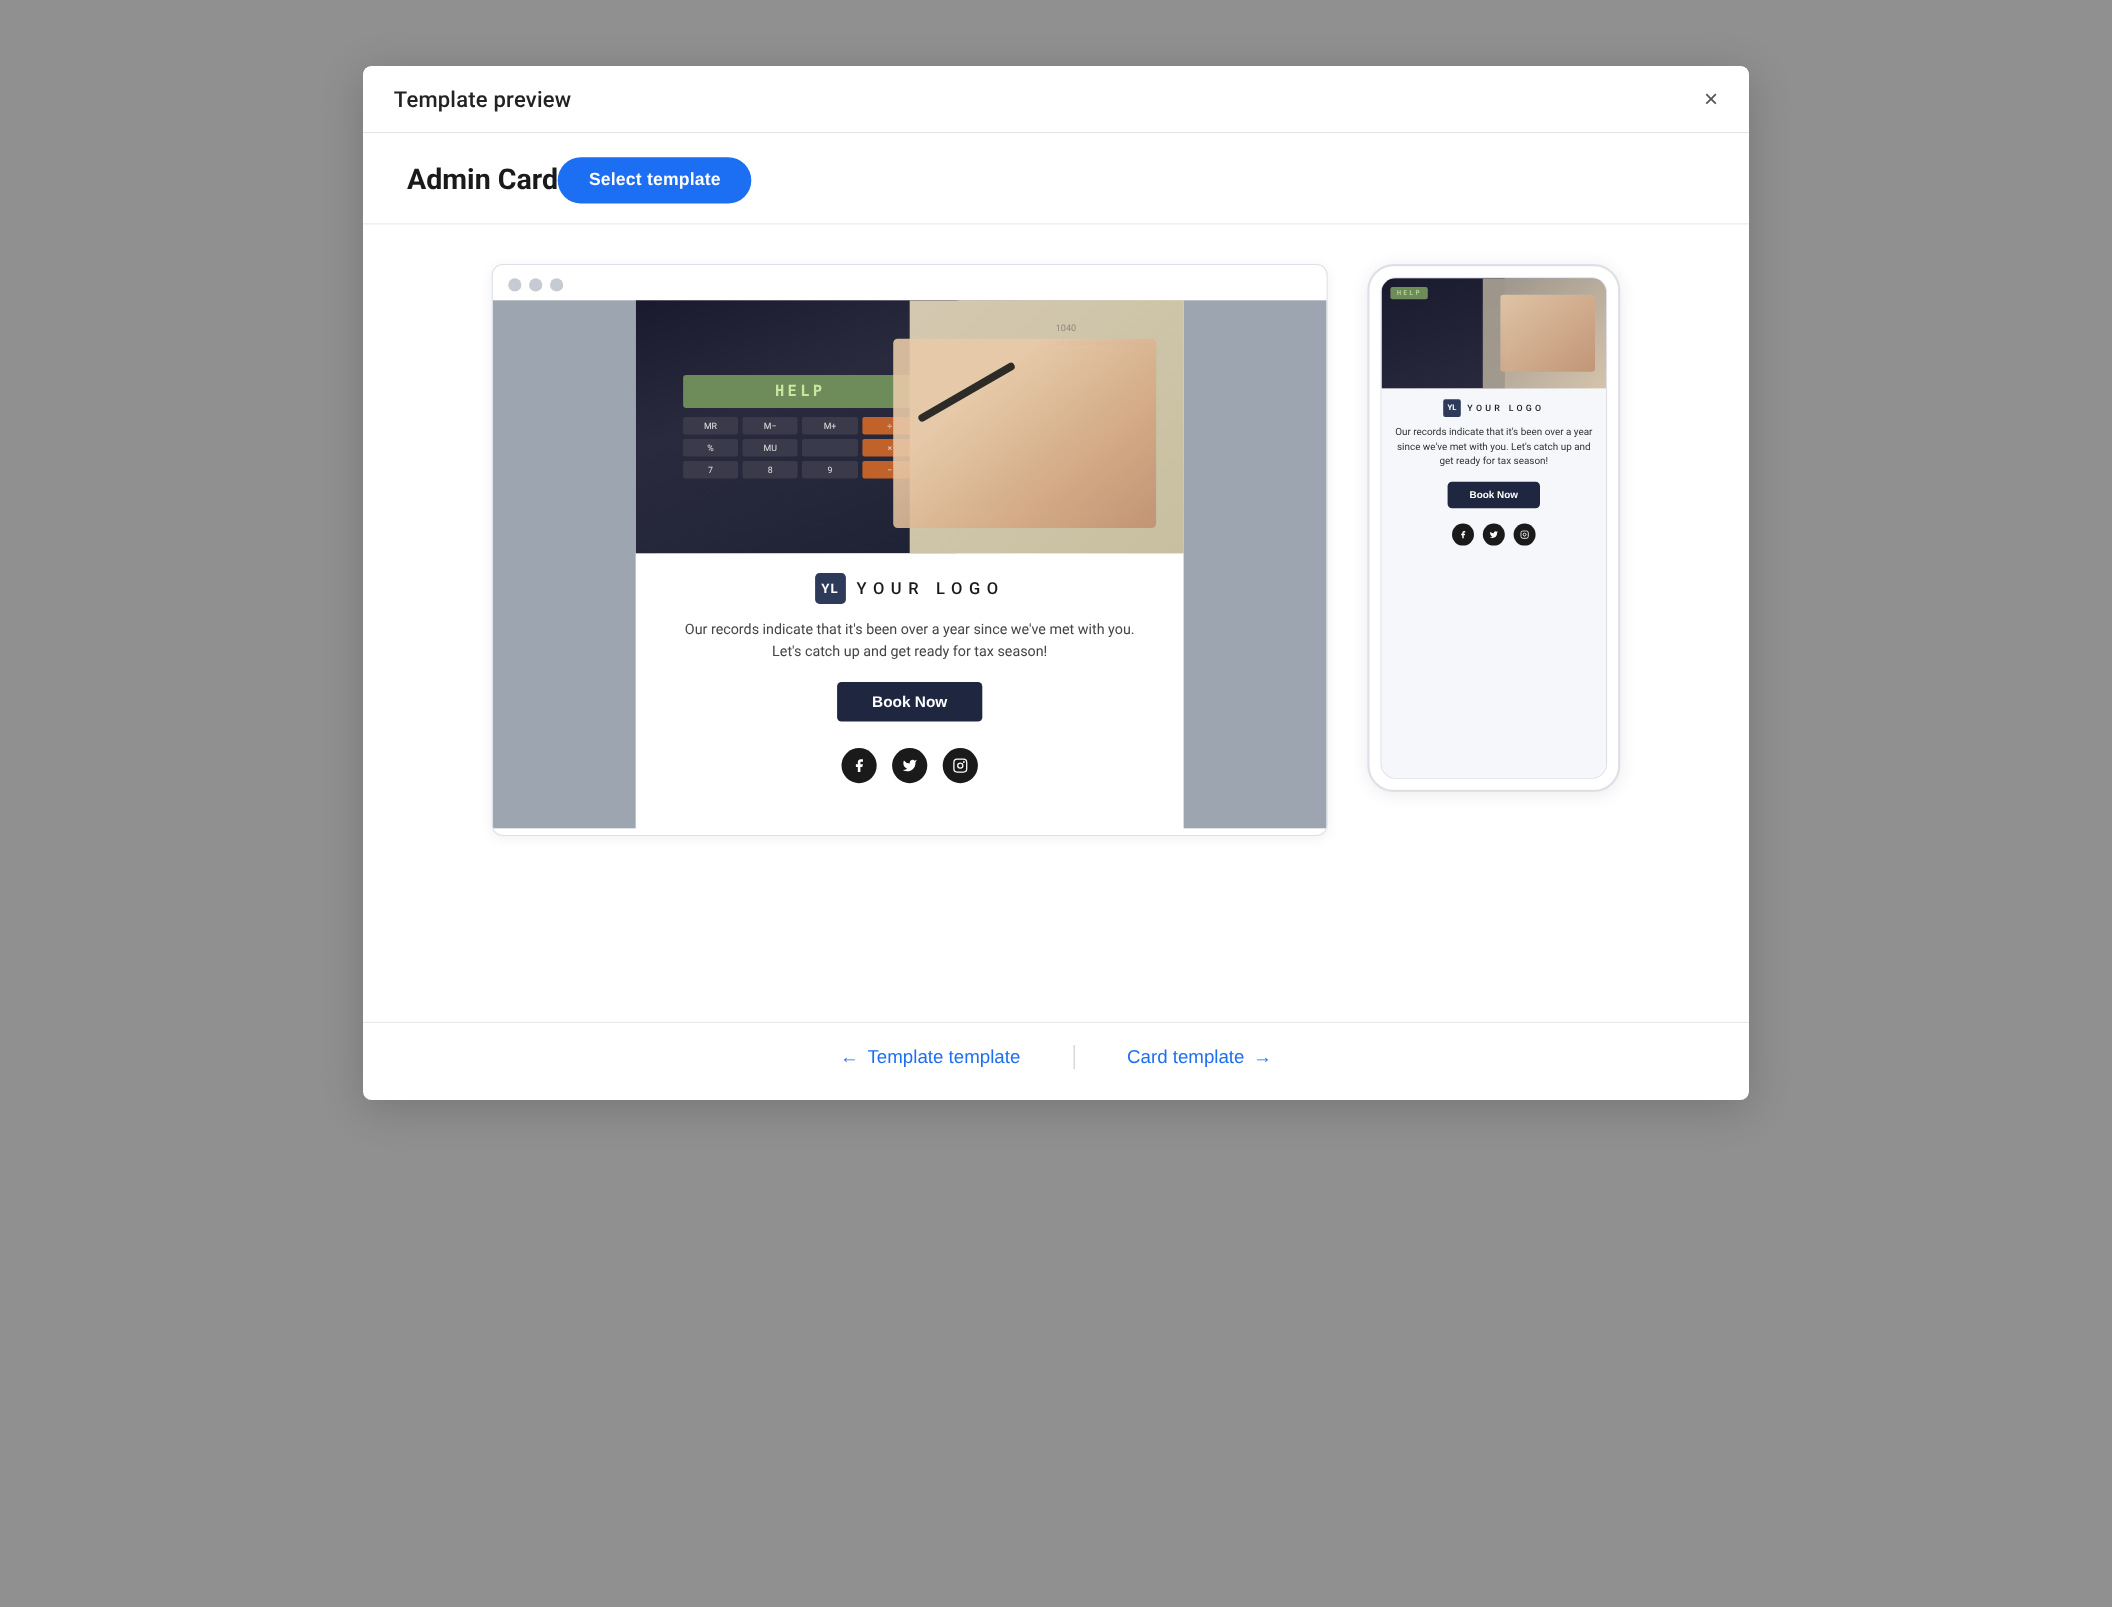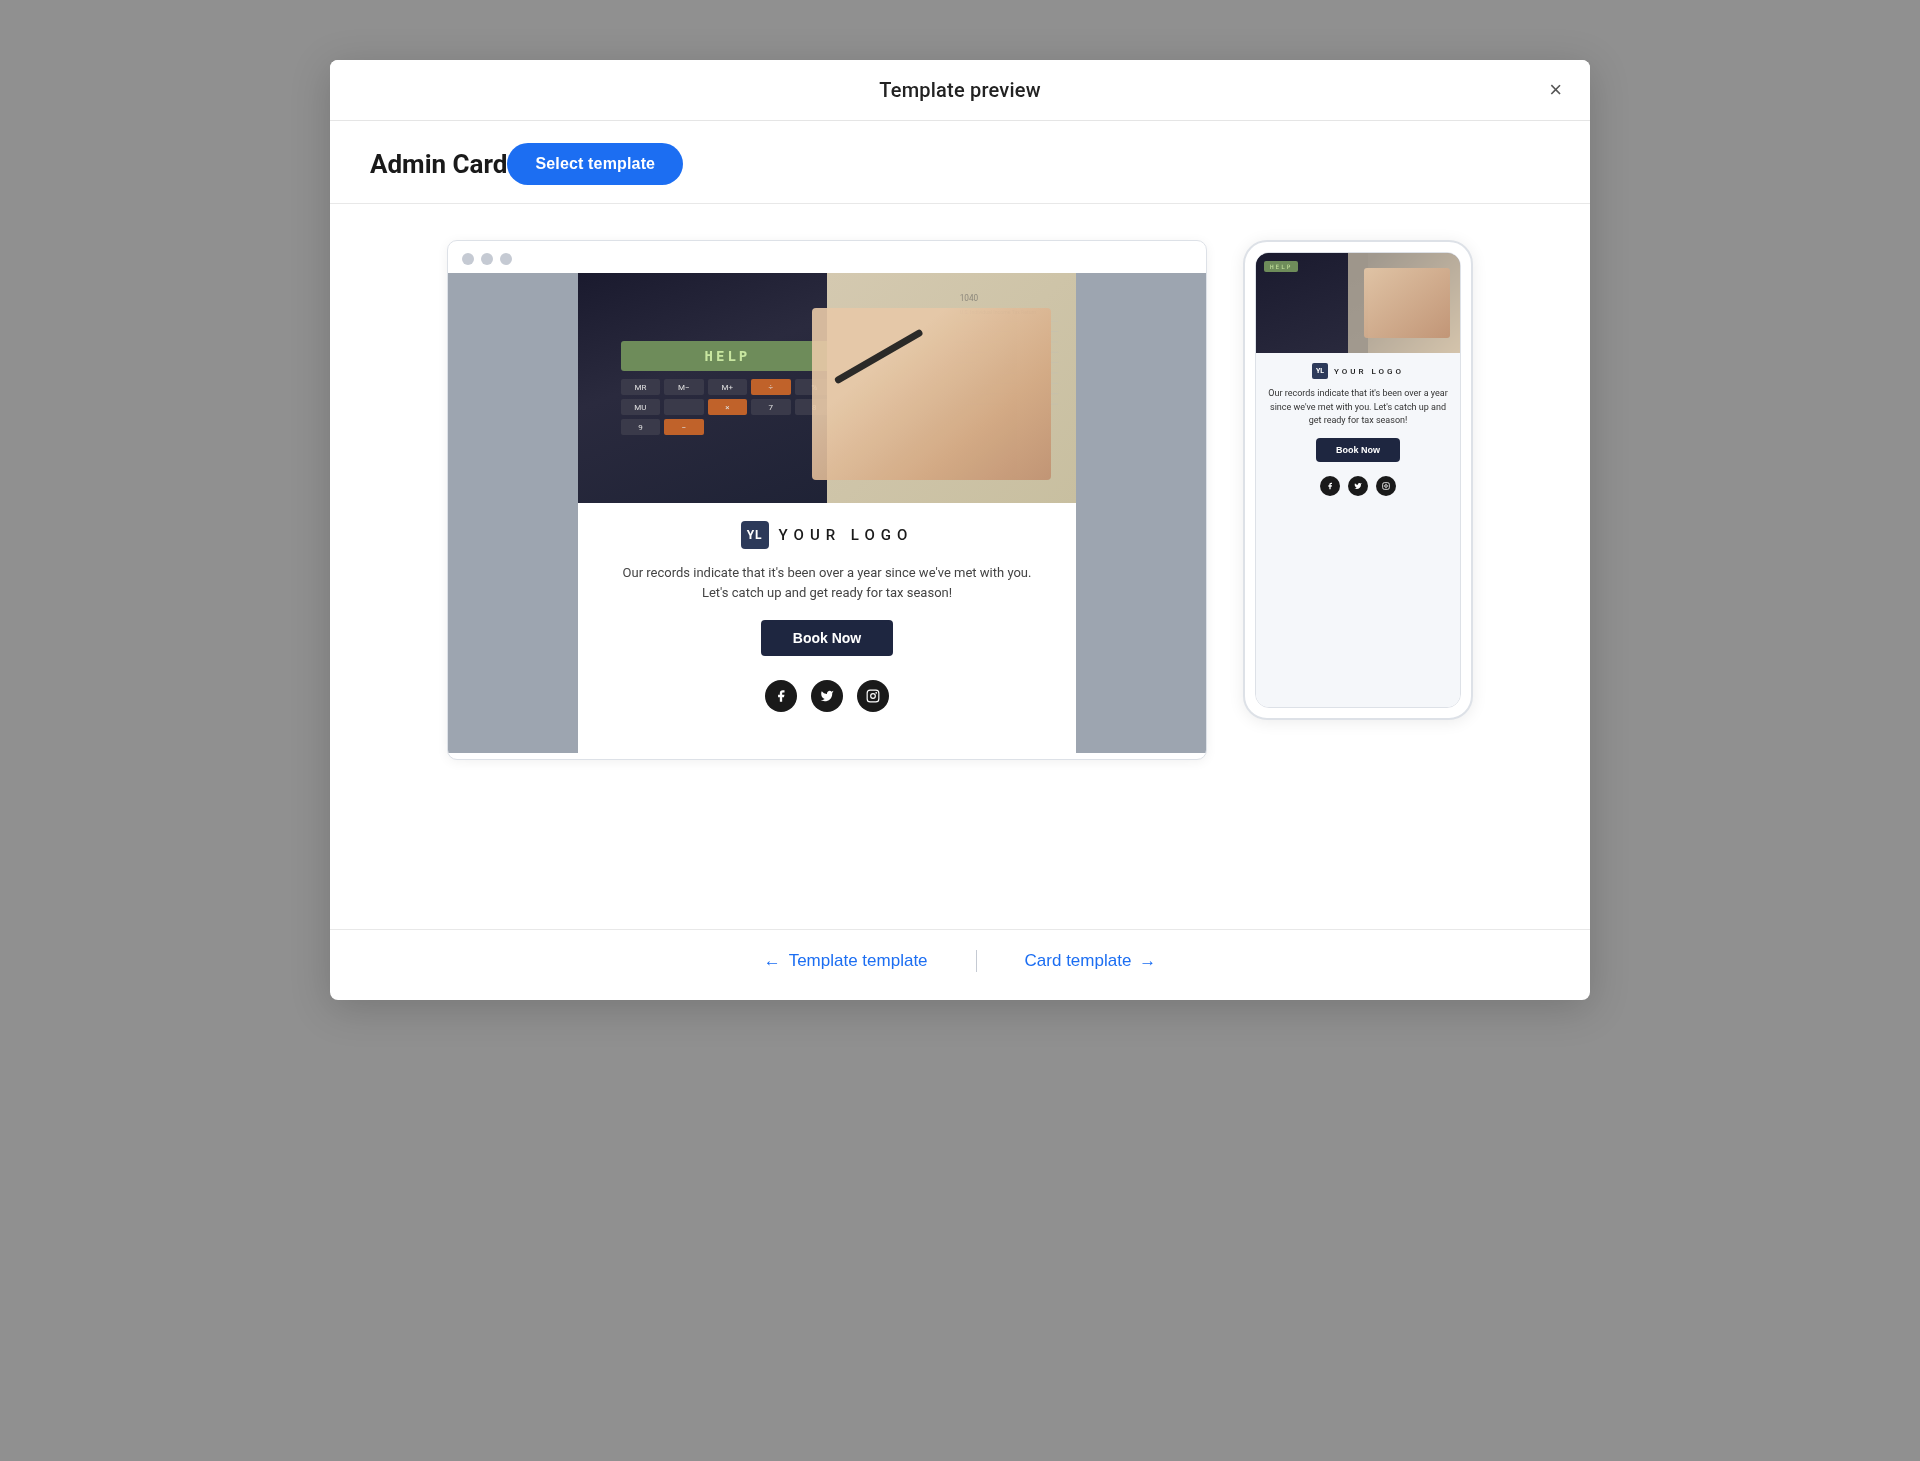--- a/index.html
+++ b/index.html
@@ -27,21 +27,21 @@
       min-height: 940px;
       box-shadow: 0 8px 40px rgba(0,0,0,0.18);
       display: flex;
       flex-direction: column;
       overflow: hidden;
     }
     
     .modal-header {
       display: flex;
       align-items: center;
-      justify-content: center;
+      justify-content: flex-start;
       padding: 18px 28px;
       border-bottom: 1px solid #e5e5e5;
       position: relative;
       background: #fff;
     }
     .modal-title {
       font-size: 20px;
       font-weight: 500;
       color: #222;
       letter-spacing: 0.01em;
@@ -181,21 +181,21 @@
       align-items: center;
       justify-content: center;
       color: #c8e6a0;
       font-size: 14px;
       font-weight: bold;
       font-family: monospace;
       letter-spacing: 3px;
     }
     .calc-buttons {
       display: grid;
-      grid-template-columns: repeat(5, 1fr);
+      grid-template-columns: repeat(4, 1fr);
       gap: 4px;
       width: 80%;
     }
     .calc-btn {
       background: #3a3a4a;
       color: #e0e0e0;
       border-radius: 2px;
       height: 16px;
       font-size: 8px;
       display: flex;

